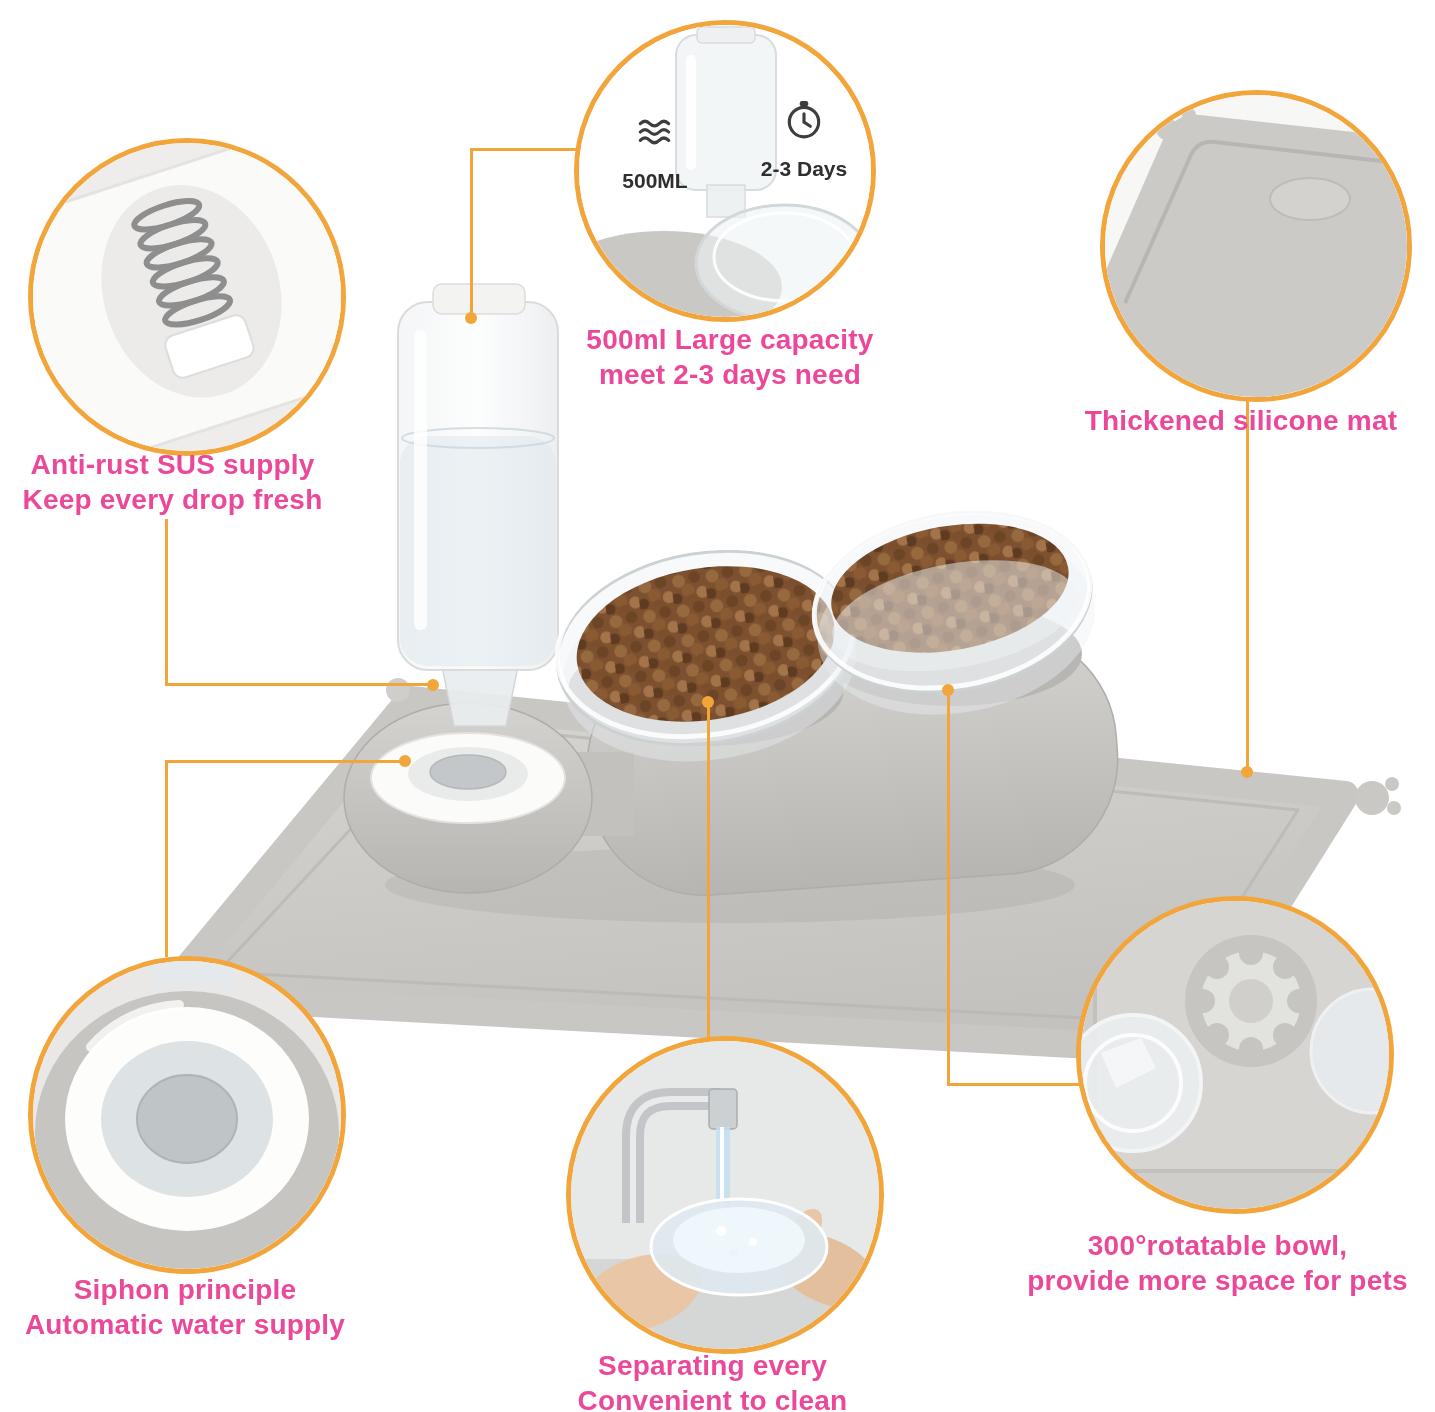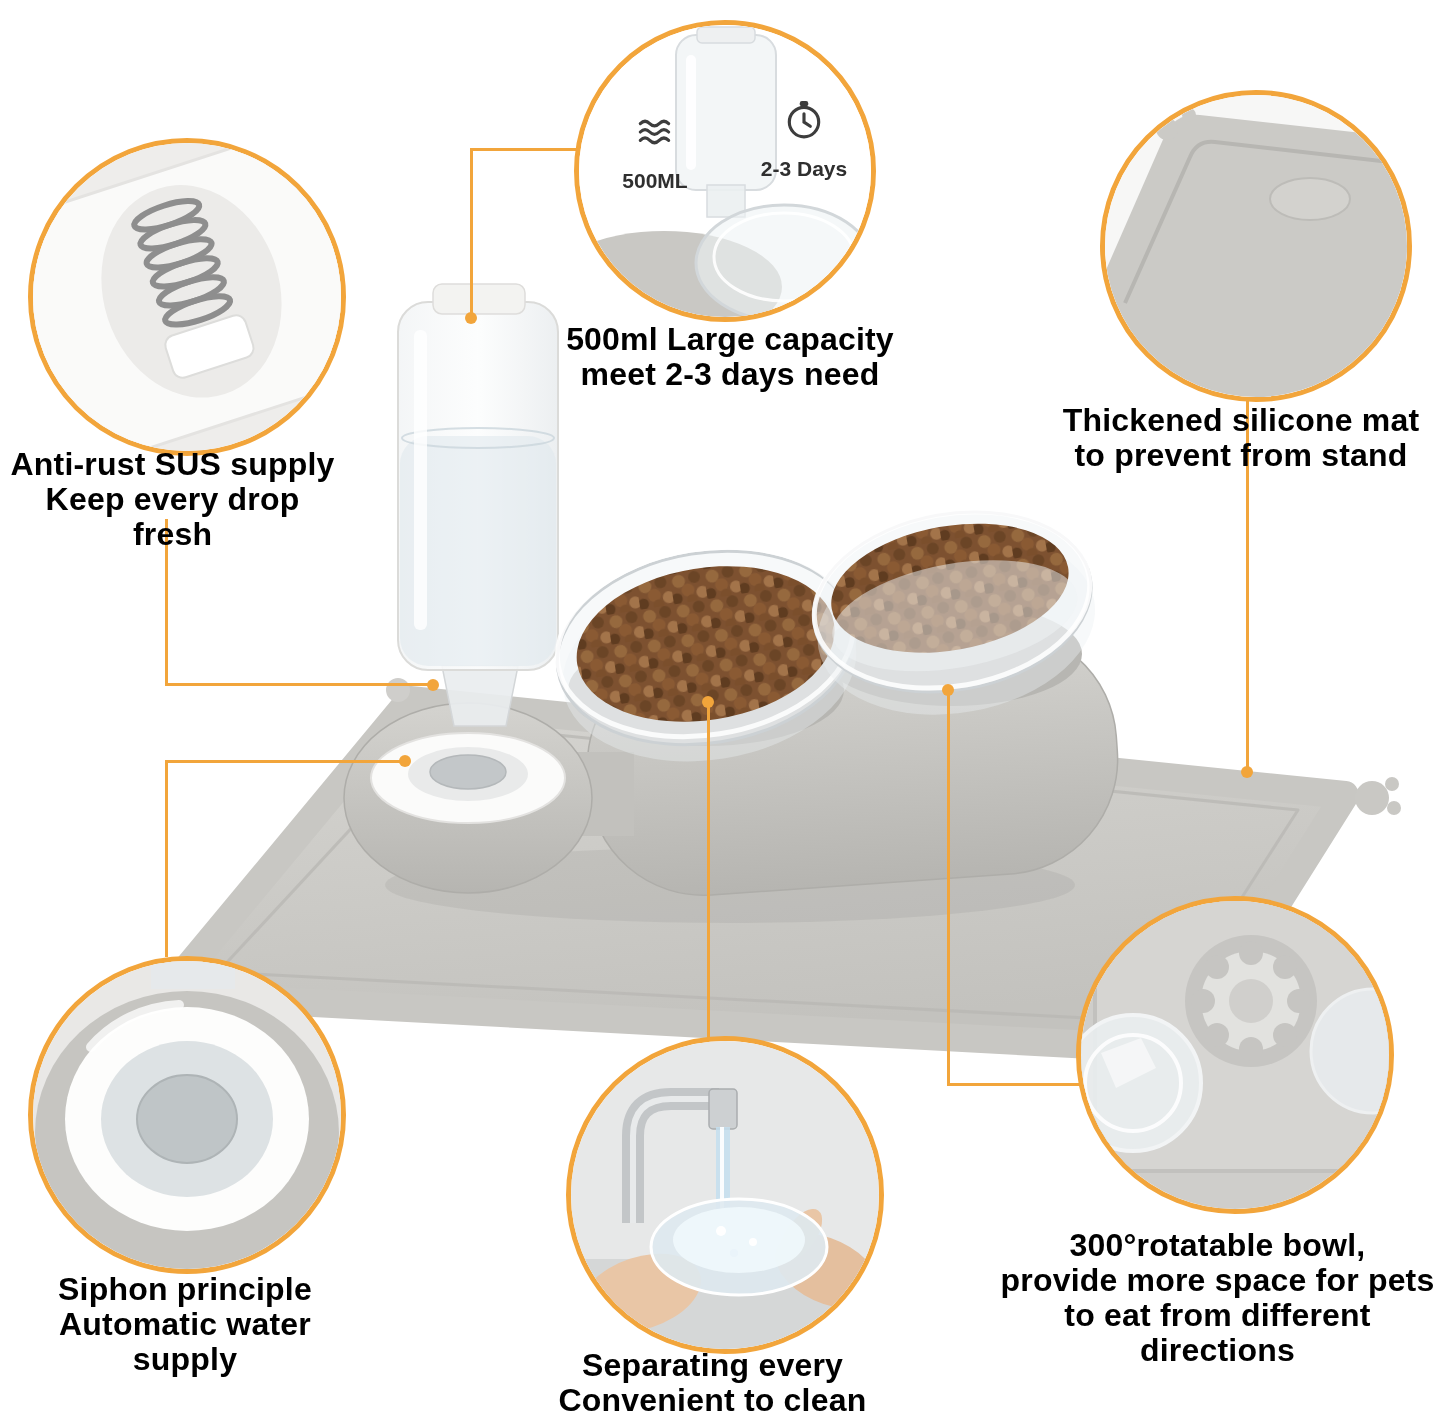--- a/index.html
+++ b/index.html
@@ -4,21 +4,21 @@
 <style>
   html,body{margin:0;padding:0;background:#fff;}
   body{font-family:"Liberation Sans",sans-serif;}
   :root{--accent:#f2a53b;}
   .canvas{position:relative;width:1435px;height:1412px;background:#fff;overflow:hidden;}
   .product{position:absolute;left:0;top:0;width:1435px;height:1412px;z-index:1;}
   .lead{position:absolute;background:var(--accent);z-index:2;}
   .dot{position:absolute;width:12px;height:12px;border-radius:50%;background:var(--accent);z-index:3;}
   .callout{position:absolute;border:5px solid var(--accent);border-radius:50%;overflow:hidden;background:#fff;z-index:4;}
   .callout>svg{position:absolute;left:0;top:0;width:100%;height:100%;display:block;}
-  .caption{position:absolute;z-index:4;text-align:center;font-weight:700;color:#000000;font-size:32px;line-height:35px;letter-spacing:0.2px;}
+  .caption{position:absolute;z-index:4;text-align:center;font-weight:700;color:#ec4899;font-size:28px;line-height:35px;letter-spacing:0.2px;}
   #co-spring{left:28px;top:138px;width:308px;height:308px;}
   #co-capacity{left:574px;top:20px;width:292px;height:292px;}
   #co-mat{left:1100px;top:90px;width:302px;height:302px;}
   #co-siphon{left:28px;top:956px;width:308px;height:308px;}
   #co-separating{left:566px;top:1036px;width:308px;height:308px;}
   #co-rotatable{left:1076px;top:896px;width:308px;height:308px;}
   #cap-spring{left:5px;top:447px;width:335px;}
   #cap-capacity{left:545px;top:322px;width:370px;}
   #cap-mat{left:1055px;top:403px;width:372px;}
   #cap-siphon{left:10px;top:1272px;width:350px;}
@@ -198,21 +198,20 @@
       <rect width="302" height="302" fill="#f7f7f6"></rect>
       <path d="M -10 200 L 60 40 Q 70 18 95 20 L 320 45 L 320 320 L -10 320 Z" fill="#cbcac6"></path>
       <path d="M 20 208 L 85 62 Q 92 45 110 47 L 310 70" fill="none" stroke="#b7b6b2" stroke-width="4"></path>
       <ellipse cx="205" cy="104" rx="40" ry="21" fill="#d3d2ce" stroke="#bdbcb8" stroke-width="2"></ellipse>
       <circle cx="62" cy="34" r="11" fill="#cbcac6"></circle>
       <circle cx="84" cy="20" r="7" fill="#cbcac6"></circle>
     </svg>
   </div>
   <div class="caption" id="cap-mat">
     <div>Thickened silicone mat</div>
-    <div>to prevent from stand</div>
   </div>
 
   <div class="callout" id="co-siphon">
     <svg viewBox="0 0 308 308">
       <rect width="308" height="308" fill="#e9e8e6"></rect>
       <rect x="118" y="0" width="84" height="28" fill="rgba(230,233,235,0.95)"></rect>
       <ellipse cx="154" cy="172" rx="152" ry="142" fill="#c6c5c1"></ellipse>
       <ellipse cx="154" cy="158" rx="122" ry="112" fill="#fdfdfc"></ellipse>
       <ellipse cx="154" cy="158" rx="86" ry="78" fill="#dde2e4"></ellipse>
       <ellipse cx="154" cy="158" rx="50" ry="44" fill="#bfc5c7" stroke="#aeb4b6" stroke-width="2"></ellipse>
@@ -267,16 +266,15 @@
       <circle cx="170" cy="100" r="22" fill="#d0cfcc"></circle>
       <circle cx="52" cy="182" r="68" fill="rgba(234,238,240,0.9)" stroke="#f2f4f5" stroke-width="4"></circle>
       <circle cx="52" cy="182" r="48" fill="none" stroke="rgba(255,255,255,0.85)" stroke-width="4"></circle>
       <path d="M 20 152 L 60 137 L 75 167 L 35 187 Z" fill="rgba(255,255,255,0.55)"></path>
       <circle cx="292" cy="150" r="62" fill="rgba(232,235,237,0.9)" stroke="#eef0f1" stroke-width="3"></circle>
     </svg>
   </div>
   <div class="caption" id="cap-rotatable">
     <div>300°rotatable bowl,</div>
     <div>provide more space for pets</div>
-    <div>to eat from different directions</div>
   </div>
 
 </div>
 
 </body></html>

